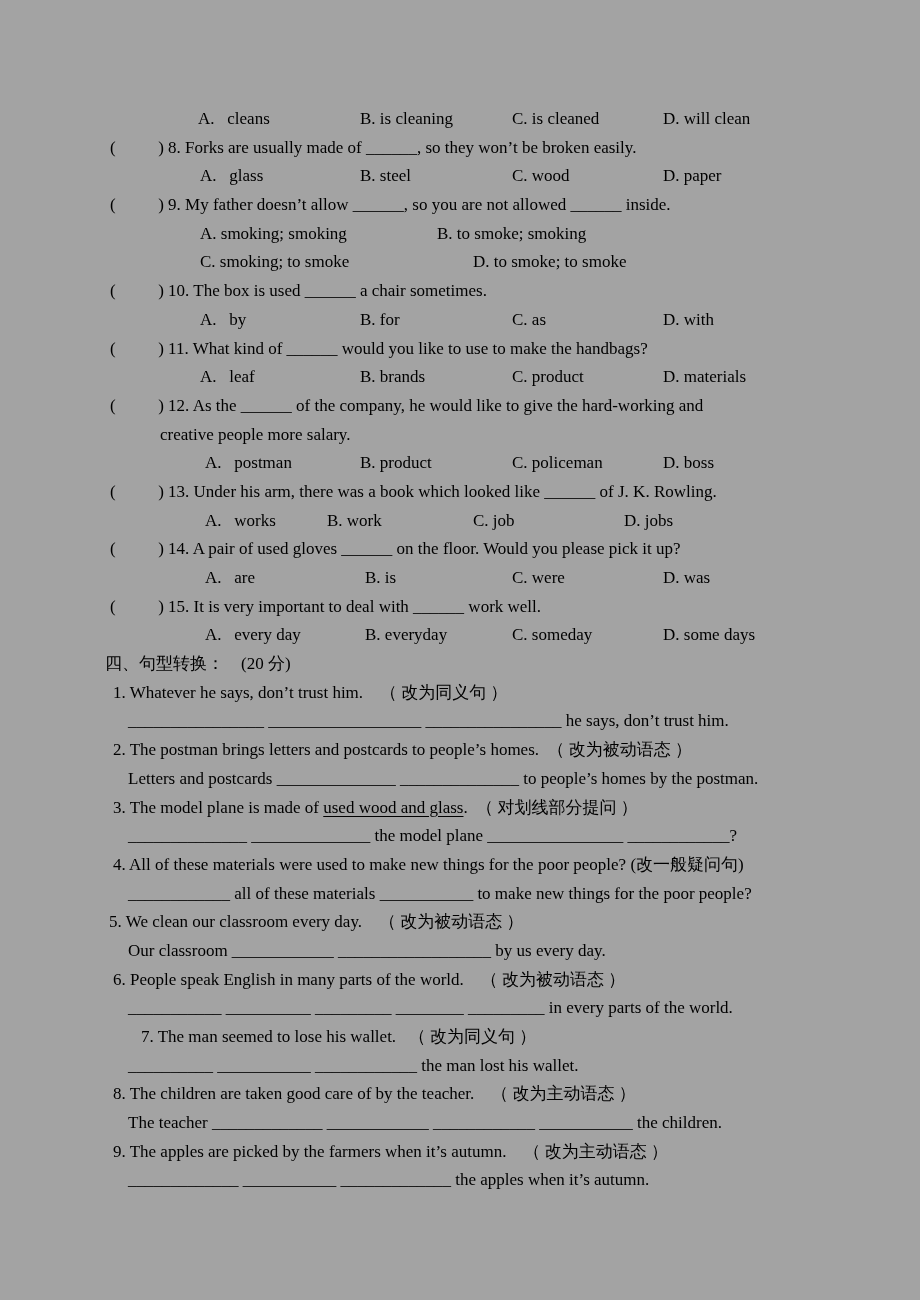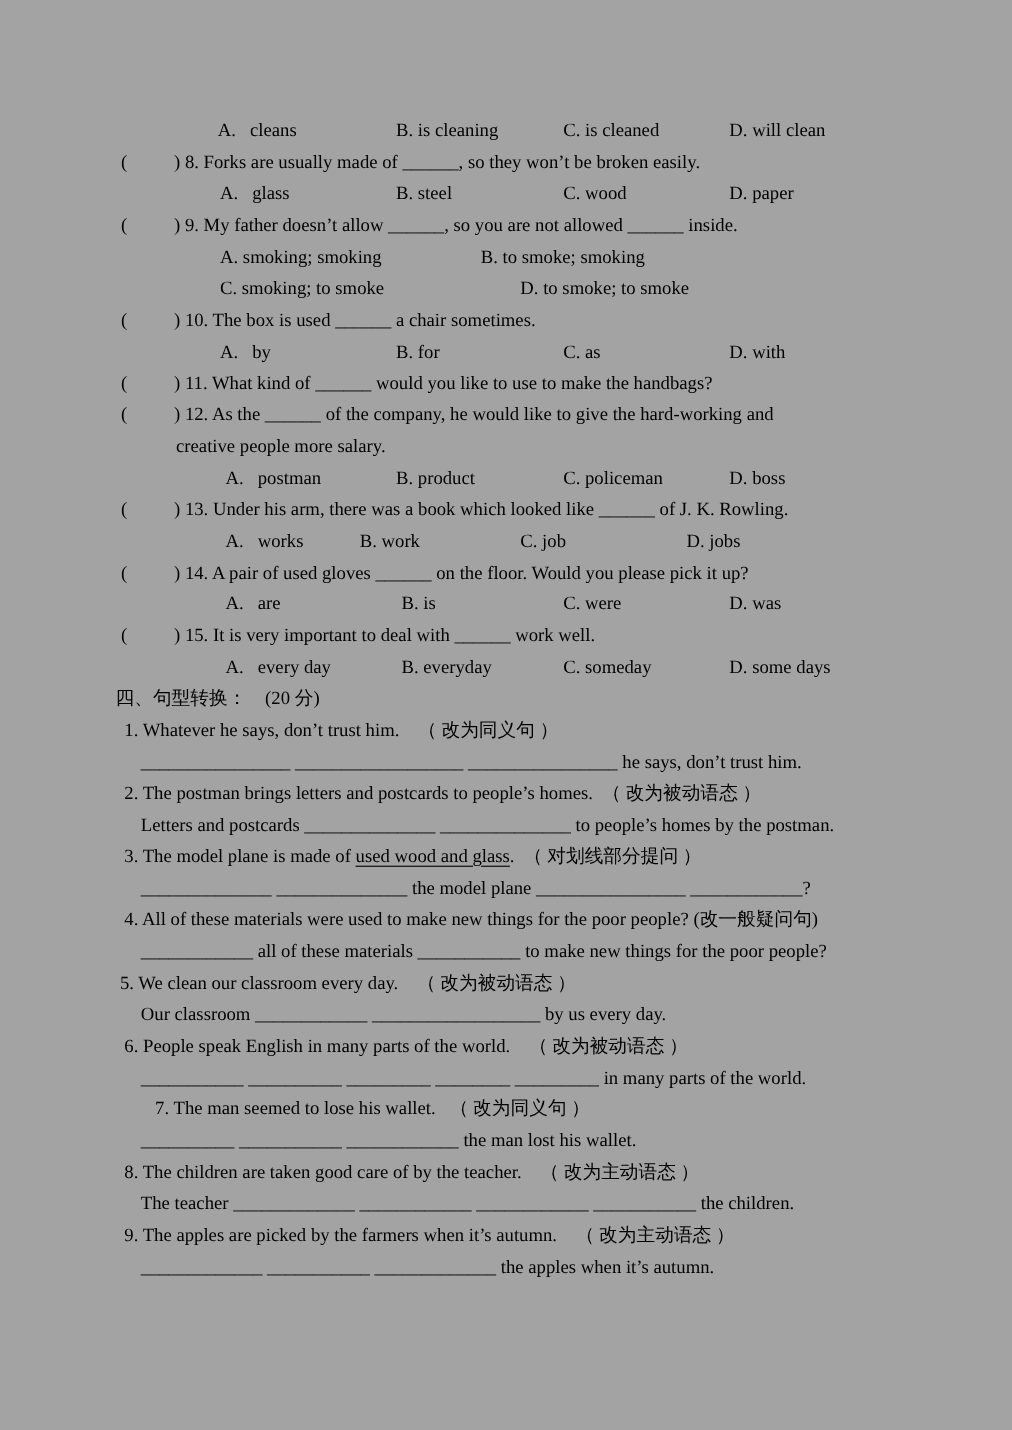--- a/index.html
+++ b/index.html
@@ -69,20 +69,26 @@
       <div class="doc-line">
         <span class="doc-span" style="left: 200px;">A.   by</span>
         <span class="doc-span" style="left: 360px;">B. for</span>
         <span class="doc-span" style="left: 512px;">C. as</span>
         <span class="doc-span" style="left: 663px;">D. with</span>
       </div>
       <div class="doc-line">
         <span class="doc-span" style="left: 110px;">(          ) 11. What kind of ______ would you like to use to make the handbags?</span>
       </div>
       <div class="doc-line">
+        <span class="doc-span" style="left: 200px;">A.   leaf</span>
+        <span class="doc-span" style="left: 360px;">B. brands</span>
+        <span class="doc-span" style="left: 512px;">C. product</span>
+        <span class="doc-span" style="left: 663px;">D. materials</span>
+      </div>
+      <div class="doc-line">
         <span class="doc-span" style="left: 110px;">(          ) 12. As the ______ of the company, he would like to give the hard-working and</span>
       </div>
       <div class="doc-line">
         <span class="doc-span" style="left: 160px;">creative people more salary.</span>
       </div>
       <div class="doc-line">
         <span class="doc-span" style="left: 205px;">A.   postman</span>
         <span class="doc-span" style="left: 360px;">B. product</span>
         <span class="doc-span" style="left: 512px;">C. policeman</span>
         <span class="doc-span" style="left: 663px;">D. boss</span>
@@ -144,21 +150,21 @@
       <div class="doc-line">
         <span class="doc-span" style="left: 109px;">5. We clean our classroom every day.    （ 改为被动语态 ）</span>
       </div>
       <div class="doc-line">
         <span class="doc-span" style="left: 128px;">Our classroom ____________ __________________ by us every day.</span>
       </div>
       <div class="doc-line">
         <span class="doc-span" style="left: 113px;">6. People speak English in many parts of the world.    （ 改为被动语态 ）</span>
       </div>
       <div class="doc-line">
-        <span class="doc-span" style="left: 128px;">___________ __________ _________ ________ _________ in many parts of the world.</span>
+        <span class="doc-span" style="left: 128px;">___________ __________ _________ ________ _________ in every parts of the world.</span>
       </div>
       <div class="doc-line">
         <span class="doc-span" style="left: 113px; margin-left: 28px;">7. The man seemed to lose his wallet.   （ 改为同义句 ）</span>
       </div>
       <div class="doc-line">
         <span class="doc-span" style="left: 128px;">__________ ___________ ____________ the man lost his wallet.</span>
       </div>
       <div class="doc-line">
         <span class="doc-span" style="left: 113px;">8. The children are taken good care of by the teacher.    （ 改为主动语态 ）</span>
       </div>

